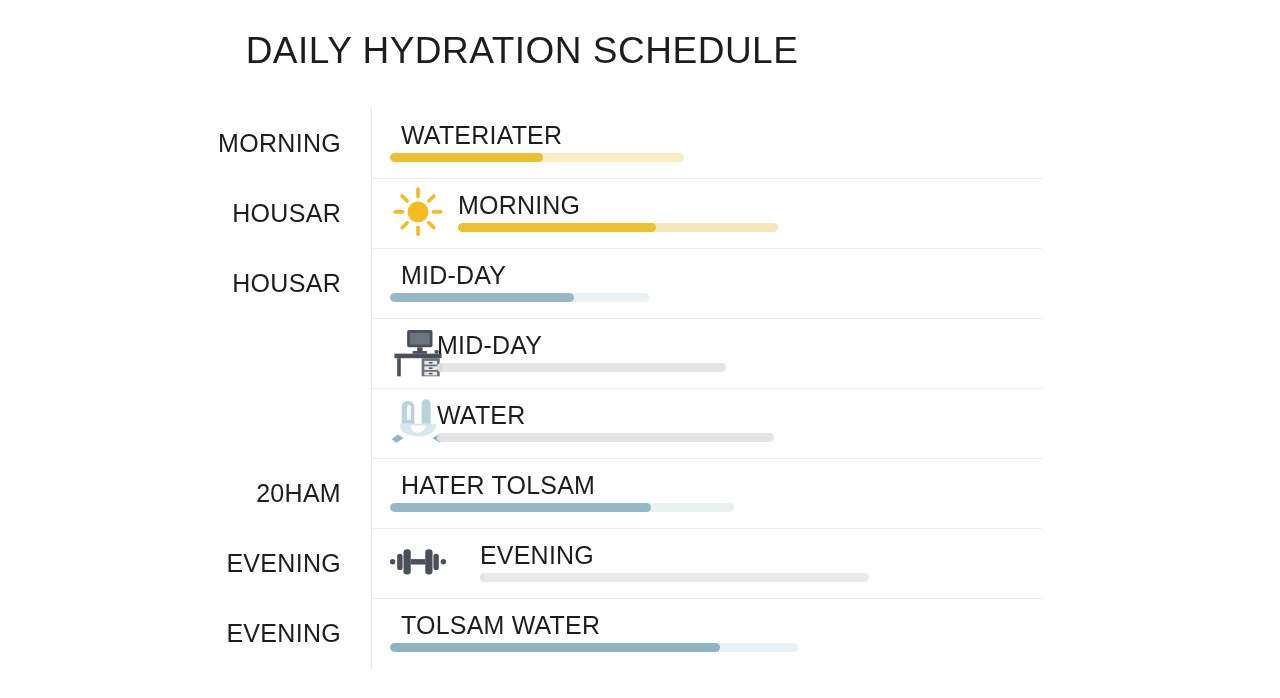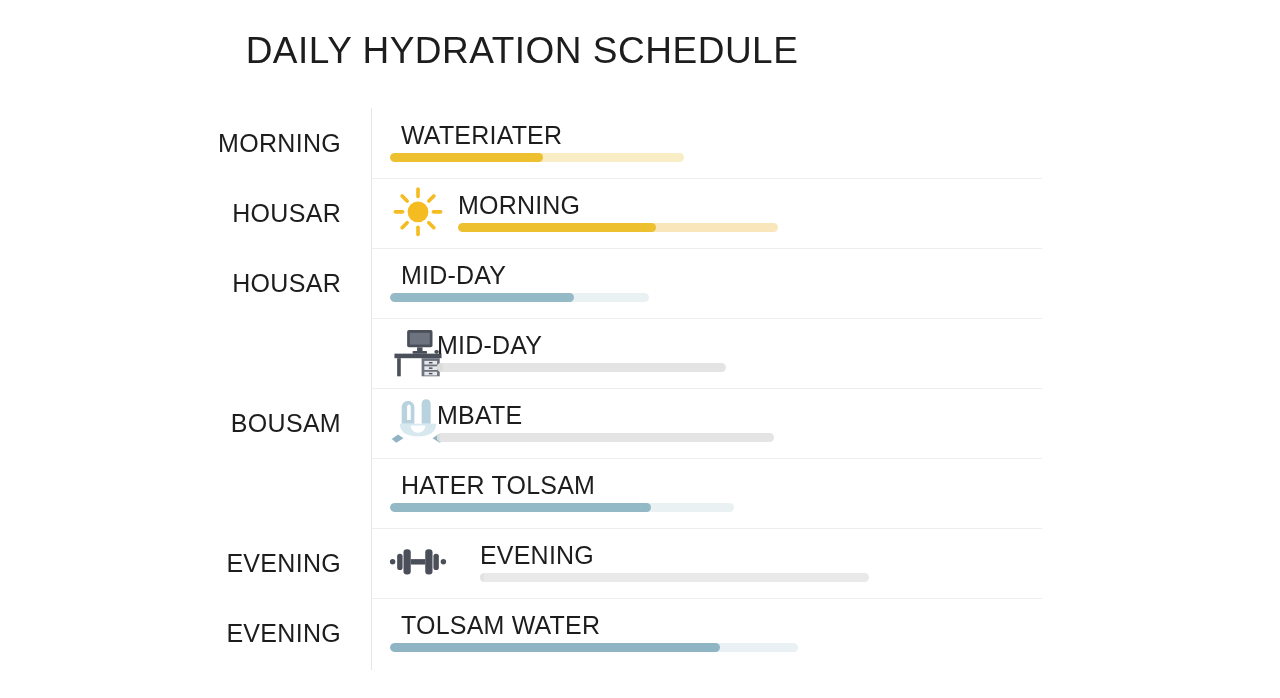--- a/index.html
+++ b/index.html
@@ -195,40 +195,40 @@
             <rect x="44" y="55.2" width="4" height="1.6" fill="#4a4f5a"></rect>
           </svg>
         </span>
         <div class="row-text">MID-DAY</div>
         <div class="bar-track" style="width: 289px; top: 45px; background: rgb(228, 228, 228);">
           <div class="bar-fill" style="width: 2%; background: rgb(220, 220, 220);"></div>
         </div>
       </div>
     </div>
     <div class="row indent-2">
-      <div class="row-label">BOUSAM</div>
       <div class="row-content">
         <span class="row-icon">
           <svg viewBox="0 0 64 64" aria-hidden="true">
             <path d="M14 16c0-4 3-7 7-7s7 3 7 7v18H14z" fill="#b9d3de"></path>
             <path d="M20 16c0-2 1-3 2-3s2 1 2 3v14h-4z" fill="#ffffff"></path>
             <path d="M36 12c0-3 2-5 5-5s5 2 5 5v22h-10z" fill="#b9d3de"></path>
             <path d="M12 34h40c0 9-7 14-20 14S12 43 12 34z" fill="#d7e8ef"></path>
             <path d="M24 36h16c0 5-4 8-8 8s-8-3-8-8z" fill="#ffffff"></path>
             <path d="M10 46l-7 5 5 4 8-5z" fill="#8fb5c4"></path>
             <path d="M54 46l7 5-5 4-8-5z" fill="#8fb5c4"></path>
           </svg>
         </span>
-        <div class="row-text">MBATE</div>
+        <div class="row-text">WATER</div>
         <div class="bar-track" style="width: 337px; top: 45px; background: rgb(228, 228, 228);">
           <div class="bar-fill" style="width: 1%; background: rgb(220, 220, 220);"></div>
         </div>
       </div>
     </div>
     <div class="row indent-0">
+      <div class="row-label">20HAM</div>
       <div class="row-content">
         <div class="row-text">HATER TOLSAM</div>
         <div class="bar-track" style="width: 344px; top: 45px; background: rgb(233, 241, 242);">
           <div class="bar-fill" style="width: 76%; background: rgb(147, 184, 198);"></div>
         </div>
       </div>
     </div>
     <div class="row indent-3">
       <div class="row-label">EVENING</div>
       <div class="row-content">

